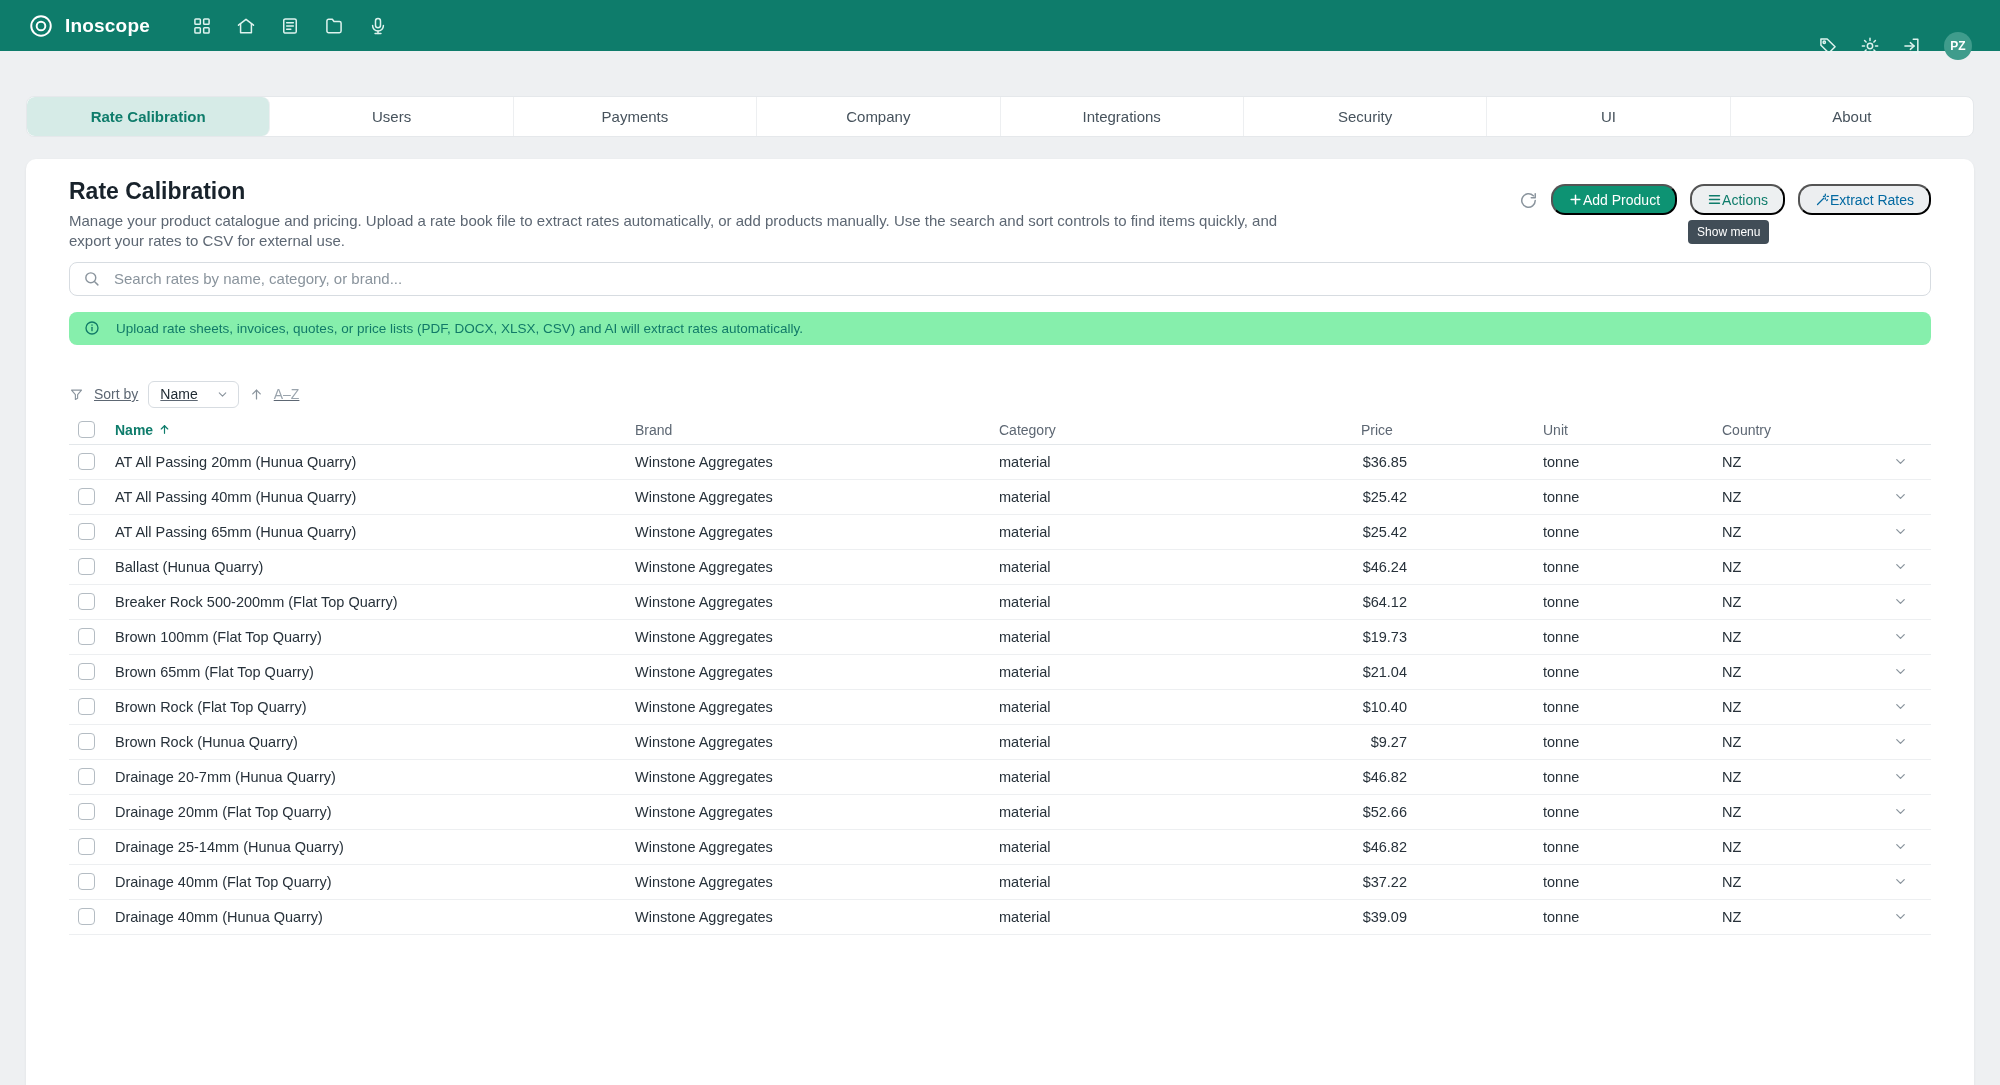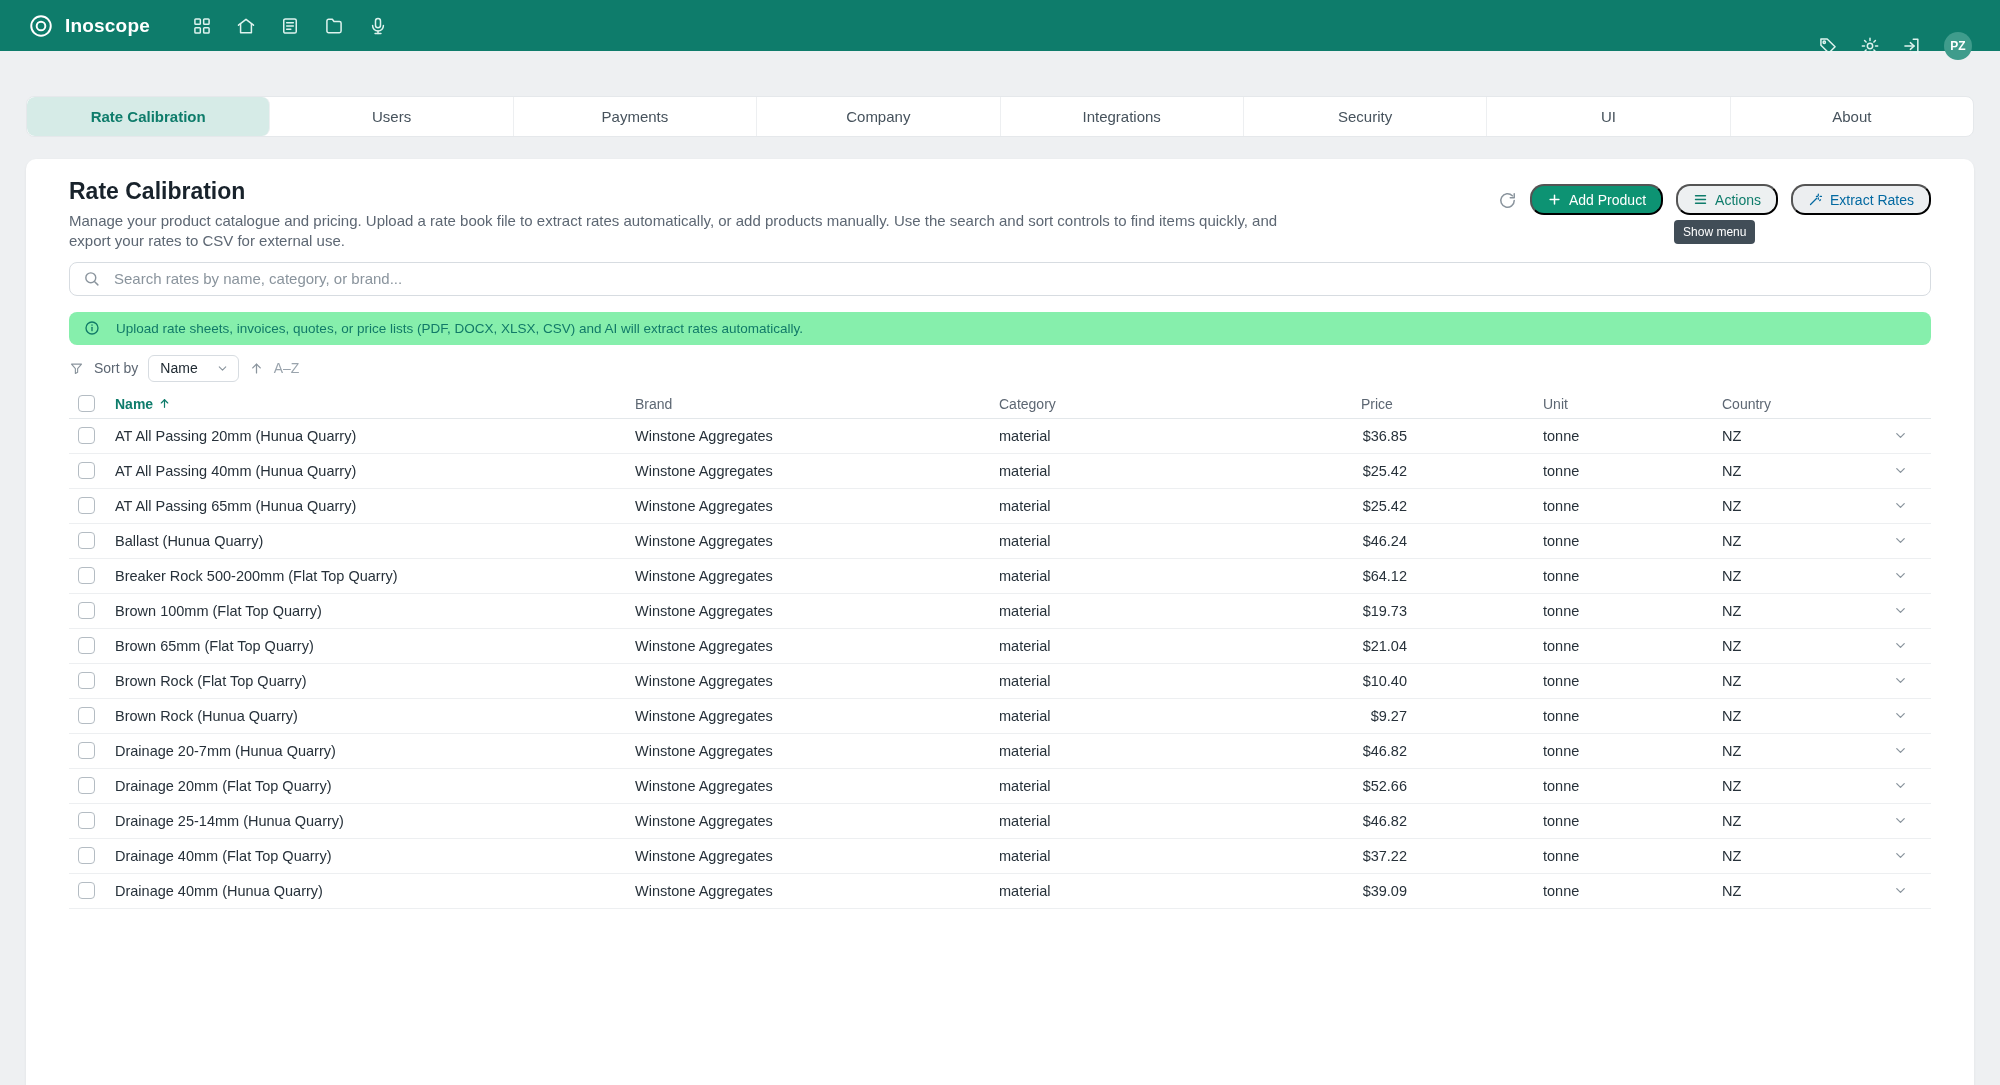--- a/index.html
+++ b/index.html
@@ -49,21 +49,21 @@
     box-shadow:0 1px 3px rgba(16,24,40,.06);
     padding:19px 43px 40px; height:960px; position:relative;
   }
   .card-header { display:flex; justify-content:space-between; }
   .page-title { font-size:23px; font-weight:bold; color:#18222b; }
   .page-subtitle { margin-top:6px; font-size:15px; color:#5d6773; max-width:1215px; line-height:1.35; }
 
   .controls { display:flex; align-items:flex-start; gap:13px; margin-top:6px; }
   .refresh-btn { color:#8a949d; margin-top:7px; cursor:pointer; }
   .btn {
-    height:31px; border-radius:14px; display:flex; align-items:center; gap:7px;
+    height:31px; border-radius:14px; display:flex; align-items:center; 
     padding:0 15px; font-size:14px; cursor:pointer; white-space:nowrap;
   }
   .btn-primary { background:#0d9373; color:#fff; }
   .btn-light { background:#edf0f1; color:#0e7c6b; }
   .btn-disabled { background:#eceef0; color:#0369a1; cursor:default; }
   .actions-wrap { position:relative; }
   .tooltip {
     position:absolute; top:calc(100% + 5px); left:-2px;
     background:#414d57; color:#fff; font-size:12px;
     padding:5px 9px; border-radius:4px; white-space:nowrap;
@@ -93,21 +93,21 @@
     border:2px dashed #ccd3d9; border-radius:10px; background:#fbfcfc;
     display:flex; flex-direction:column; align-items:center; justify-content:center;
     gap:5px; cursor:pointer; text-align:center;
   }
   .dz-icon { color:#9aa4ad; margin-bottom:6px; }
   .dz-line1 { font-size:13.5px; color:#6a737c; }
   .dz-line2 { font-size:11.5px; color:#8a949d; }
   .dz-line3 { font-size:11.5px; color:#9aa4ad; }
 
   
-  .sort-row { margin-top:10px; display:flex; align-items:center; gap:10px; font-size:14px; color:#5d6773; }
+  .sort-row { margin-top:36px; display:flex; align-items:center; gap:10px; font-size:14px; color:#5d6773;text-decoration:underline; }
   .sort-select {
     border:1px solid #d7dce1; border-radius:6px; height:27px;
     display:flex; align-items:center; gap:18px; padding:0 9px 0 11px;
     color:#202b33; cursor:pointer; font-size:14px;
   }
   .muted { color:#9aa4ad; }
   .icon-gray { color:#8a949d; }
 
   
   .table { margin-top:8px; }

